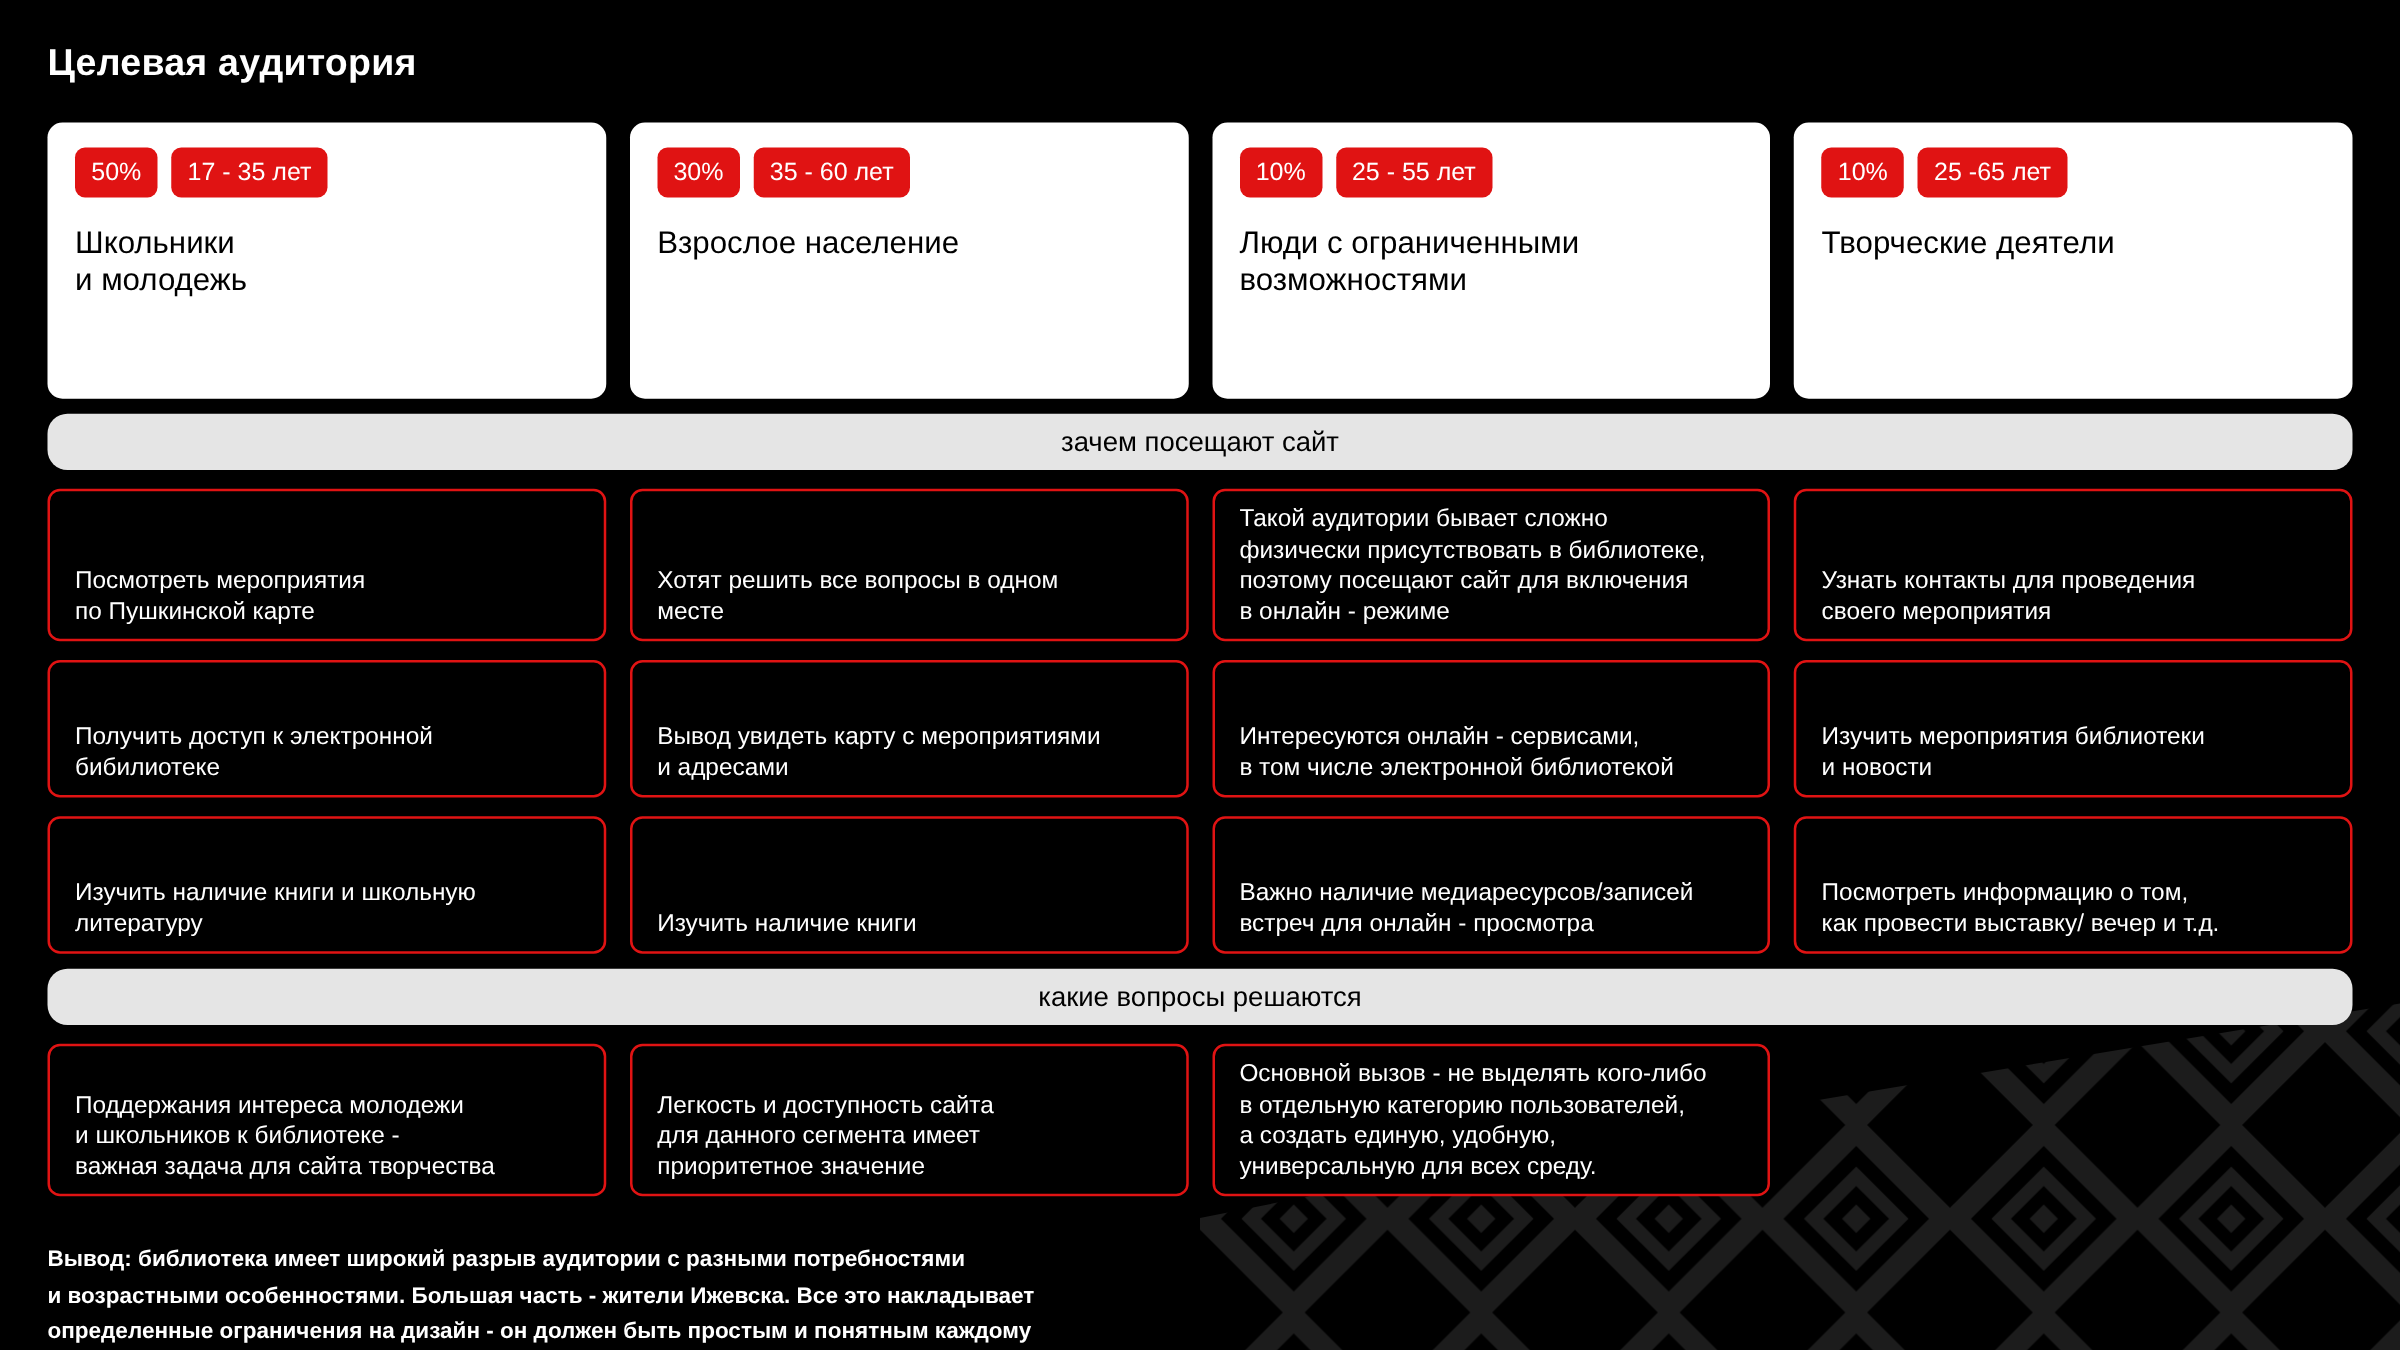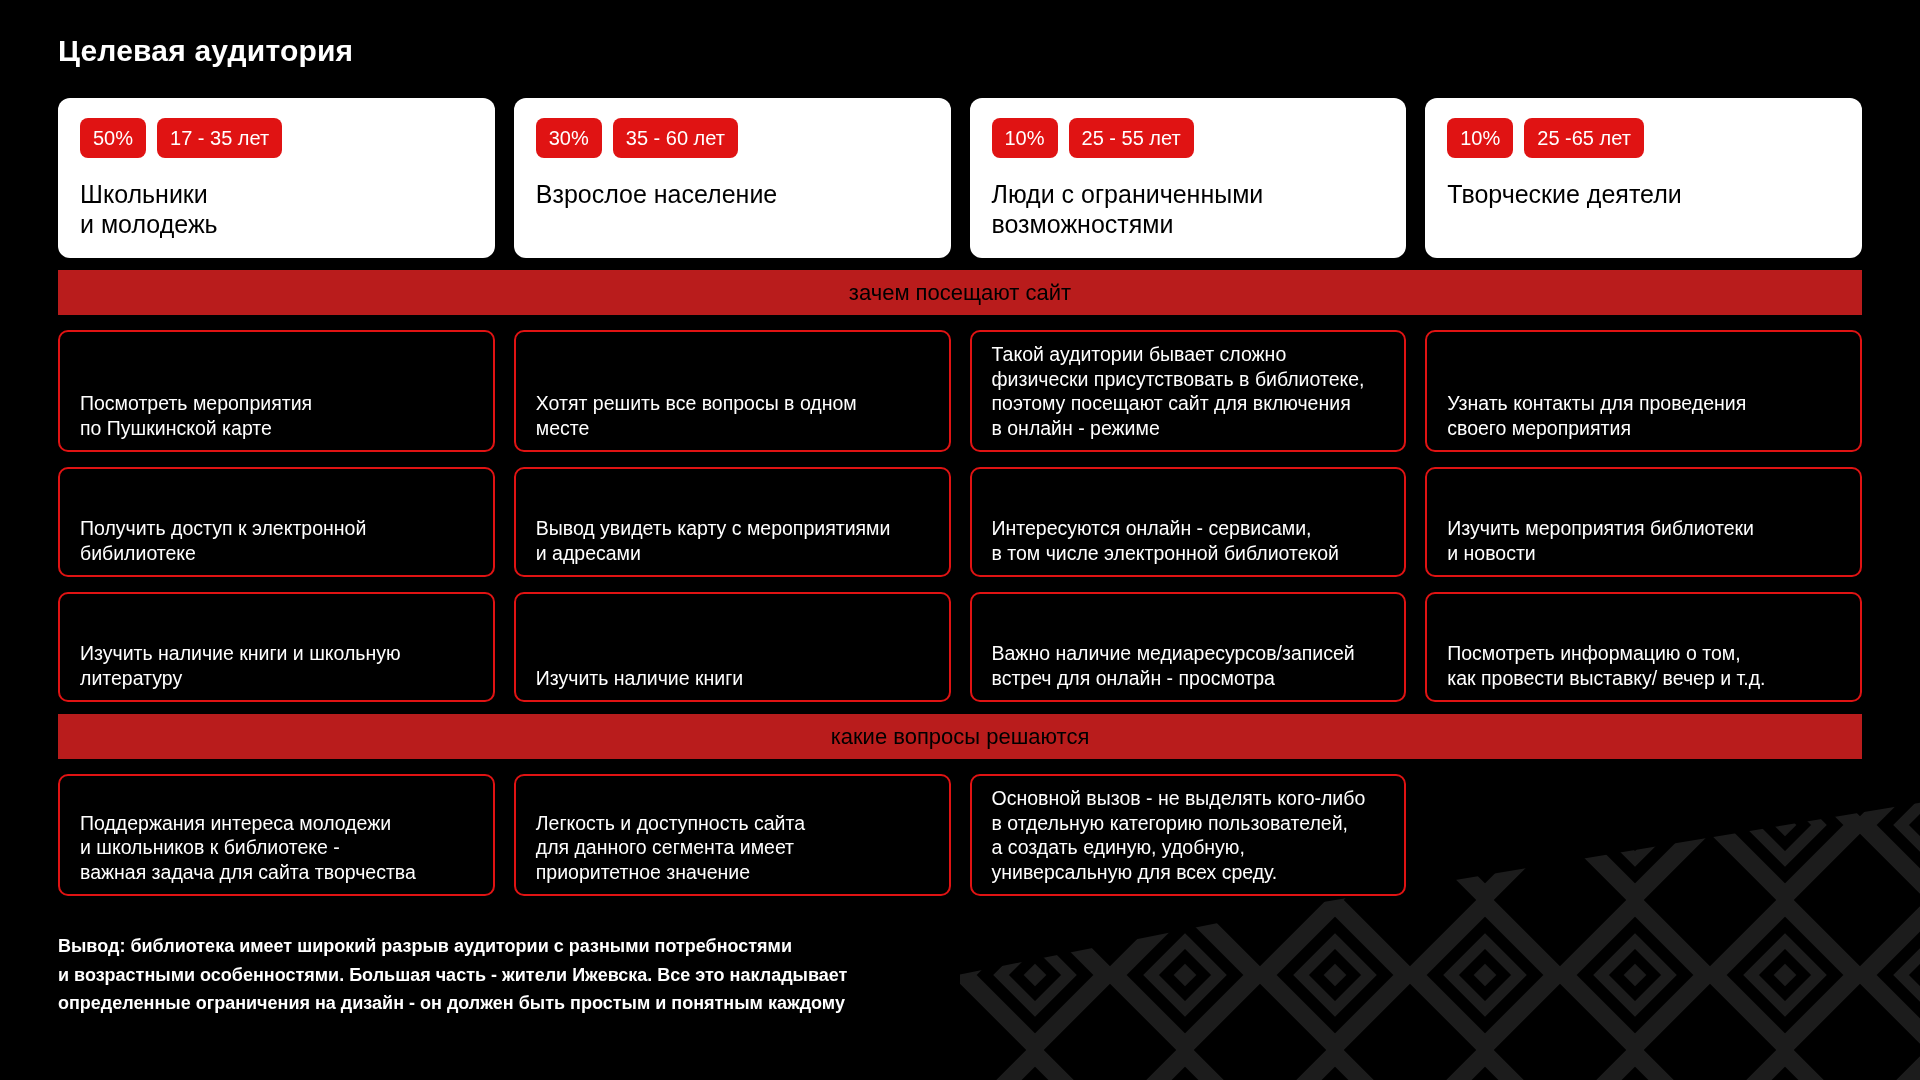--- a/index.html
+++ b/index.html
@@ -9,46 +9,46 @@
   }
   *{box-sizing:border-box;}
   html,body{margin:0;padding:0;}
   body{
     width:1920px;height:1080px;
     background:var(--bg);
     font-family:"Liberation Sans", sans-serif;
     position:relative;
     overflow:hidden;
   }
-  .content{position:relative;z-index:1;padding:0 58px;}
+  .content{position:relative;z-index:1;padding:0 38px;}
   .page-title{
     margin:0;padding-top:34px;
     color:#fff;font-size:30px;font-weight:700;letter-spacing:.2px;
   }
   .audience-grid{
     margin-top:30px;
     display:grid;grid-template-columns:repeat(4,1fr);gap:19px;
   }
   .audience-card{
-    background:#fff;border-radius:12px;height:160px;
+    background:#fff;border-radius:12px;height:221px;
     padding:20px 22px;
   }
   .badges{display:flex;gap:11px;}
   .badge{
     background:var(--red);color:#fff;
     font-size:20px;font-weight:500;line-height:1;
     padding:10px 13px;border-radius:8px;white-space:nowrap;
   }
   .audience-name{
     margin:21px 0 0 0;color:#000;
     font-size:25px;line-height:30px;font-weight:400;
     white-space:pre-line;
   }
   .section-bar{
-    margin-top:12px;background:#b91c1c;border-radius:0;height:45px;
+    margin-top:12px;background:#e5e5e5;border-radius:16px;height:45px;
     display:flex;align-items:center;justify-content:center;
     color:#000;font-size:22px;font-weight:500;
   }
   .cards-grid{
     margin-top:15px;
     display:grid;grid-template-columns:repeat(4,1fr);
     gap:15px 19px;grid-auto-rows:minmax(110px,auto);
   }
   .cards-grid.bottom{grid-auto-rows:minmax(113px,auto);}
   .dark-card{

